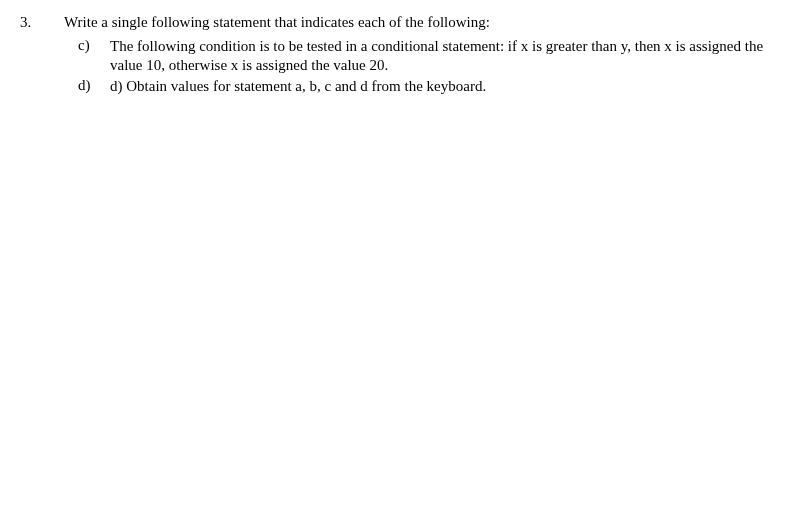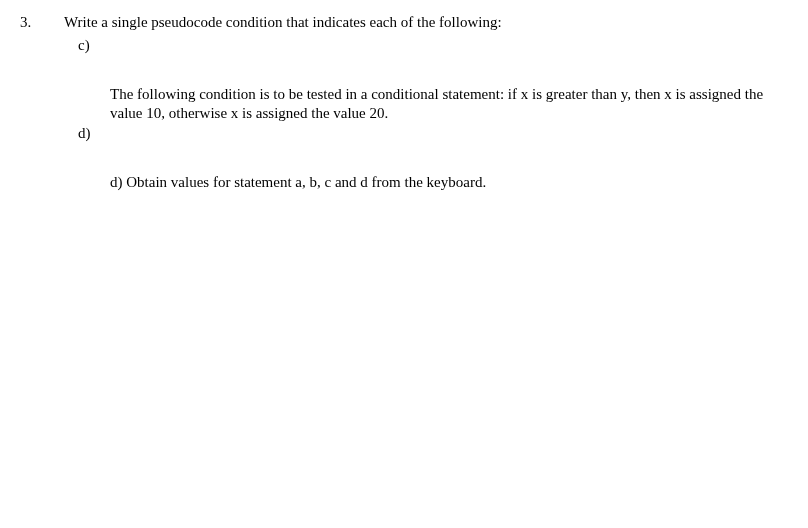--- a/index.html
+++ b/index.html
@@ -40,30 +40,29 @@
       align-items: flex-start;
       margin-bottom: 2px;
     }
     .sub-label {
       width: 32px;
       flex-shrink: 0;
     }
     .sub-text {
       flex: 1;
       line-height: 1.25;
-      margin-top: 48px;
     }
   </style>
 </head>
 <body>
 
 <div class="question-container">
   <div class="question-number">3.</div>
   <div class="question-body">
-    <div class="question-title">Write a single pseudocode condition that indicates each of the following:</div>
+    <div class="question-title">Write a single following statement that indicates each of the following:</div>
     <div class="sub-list">
       <div class="sub-item">
         <div class="sub-label">c)</div>
         <div class="sub-text">The following condition is to be tested in a conditional statement: if x is greater than y, then x is assigned the value 10, otherwise x is assigned the value 20.</div>
       </div>
       <div class="sub-item">
         <div class="sub-label">d)</div>
         <div class="sub-text">d) Obtain values for statement a, b, c and d from the keyboard.</div>
       </div>
     </div>

